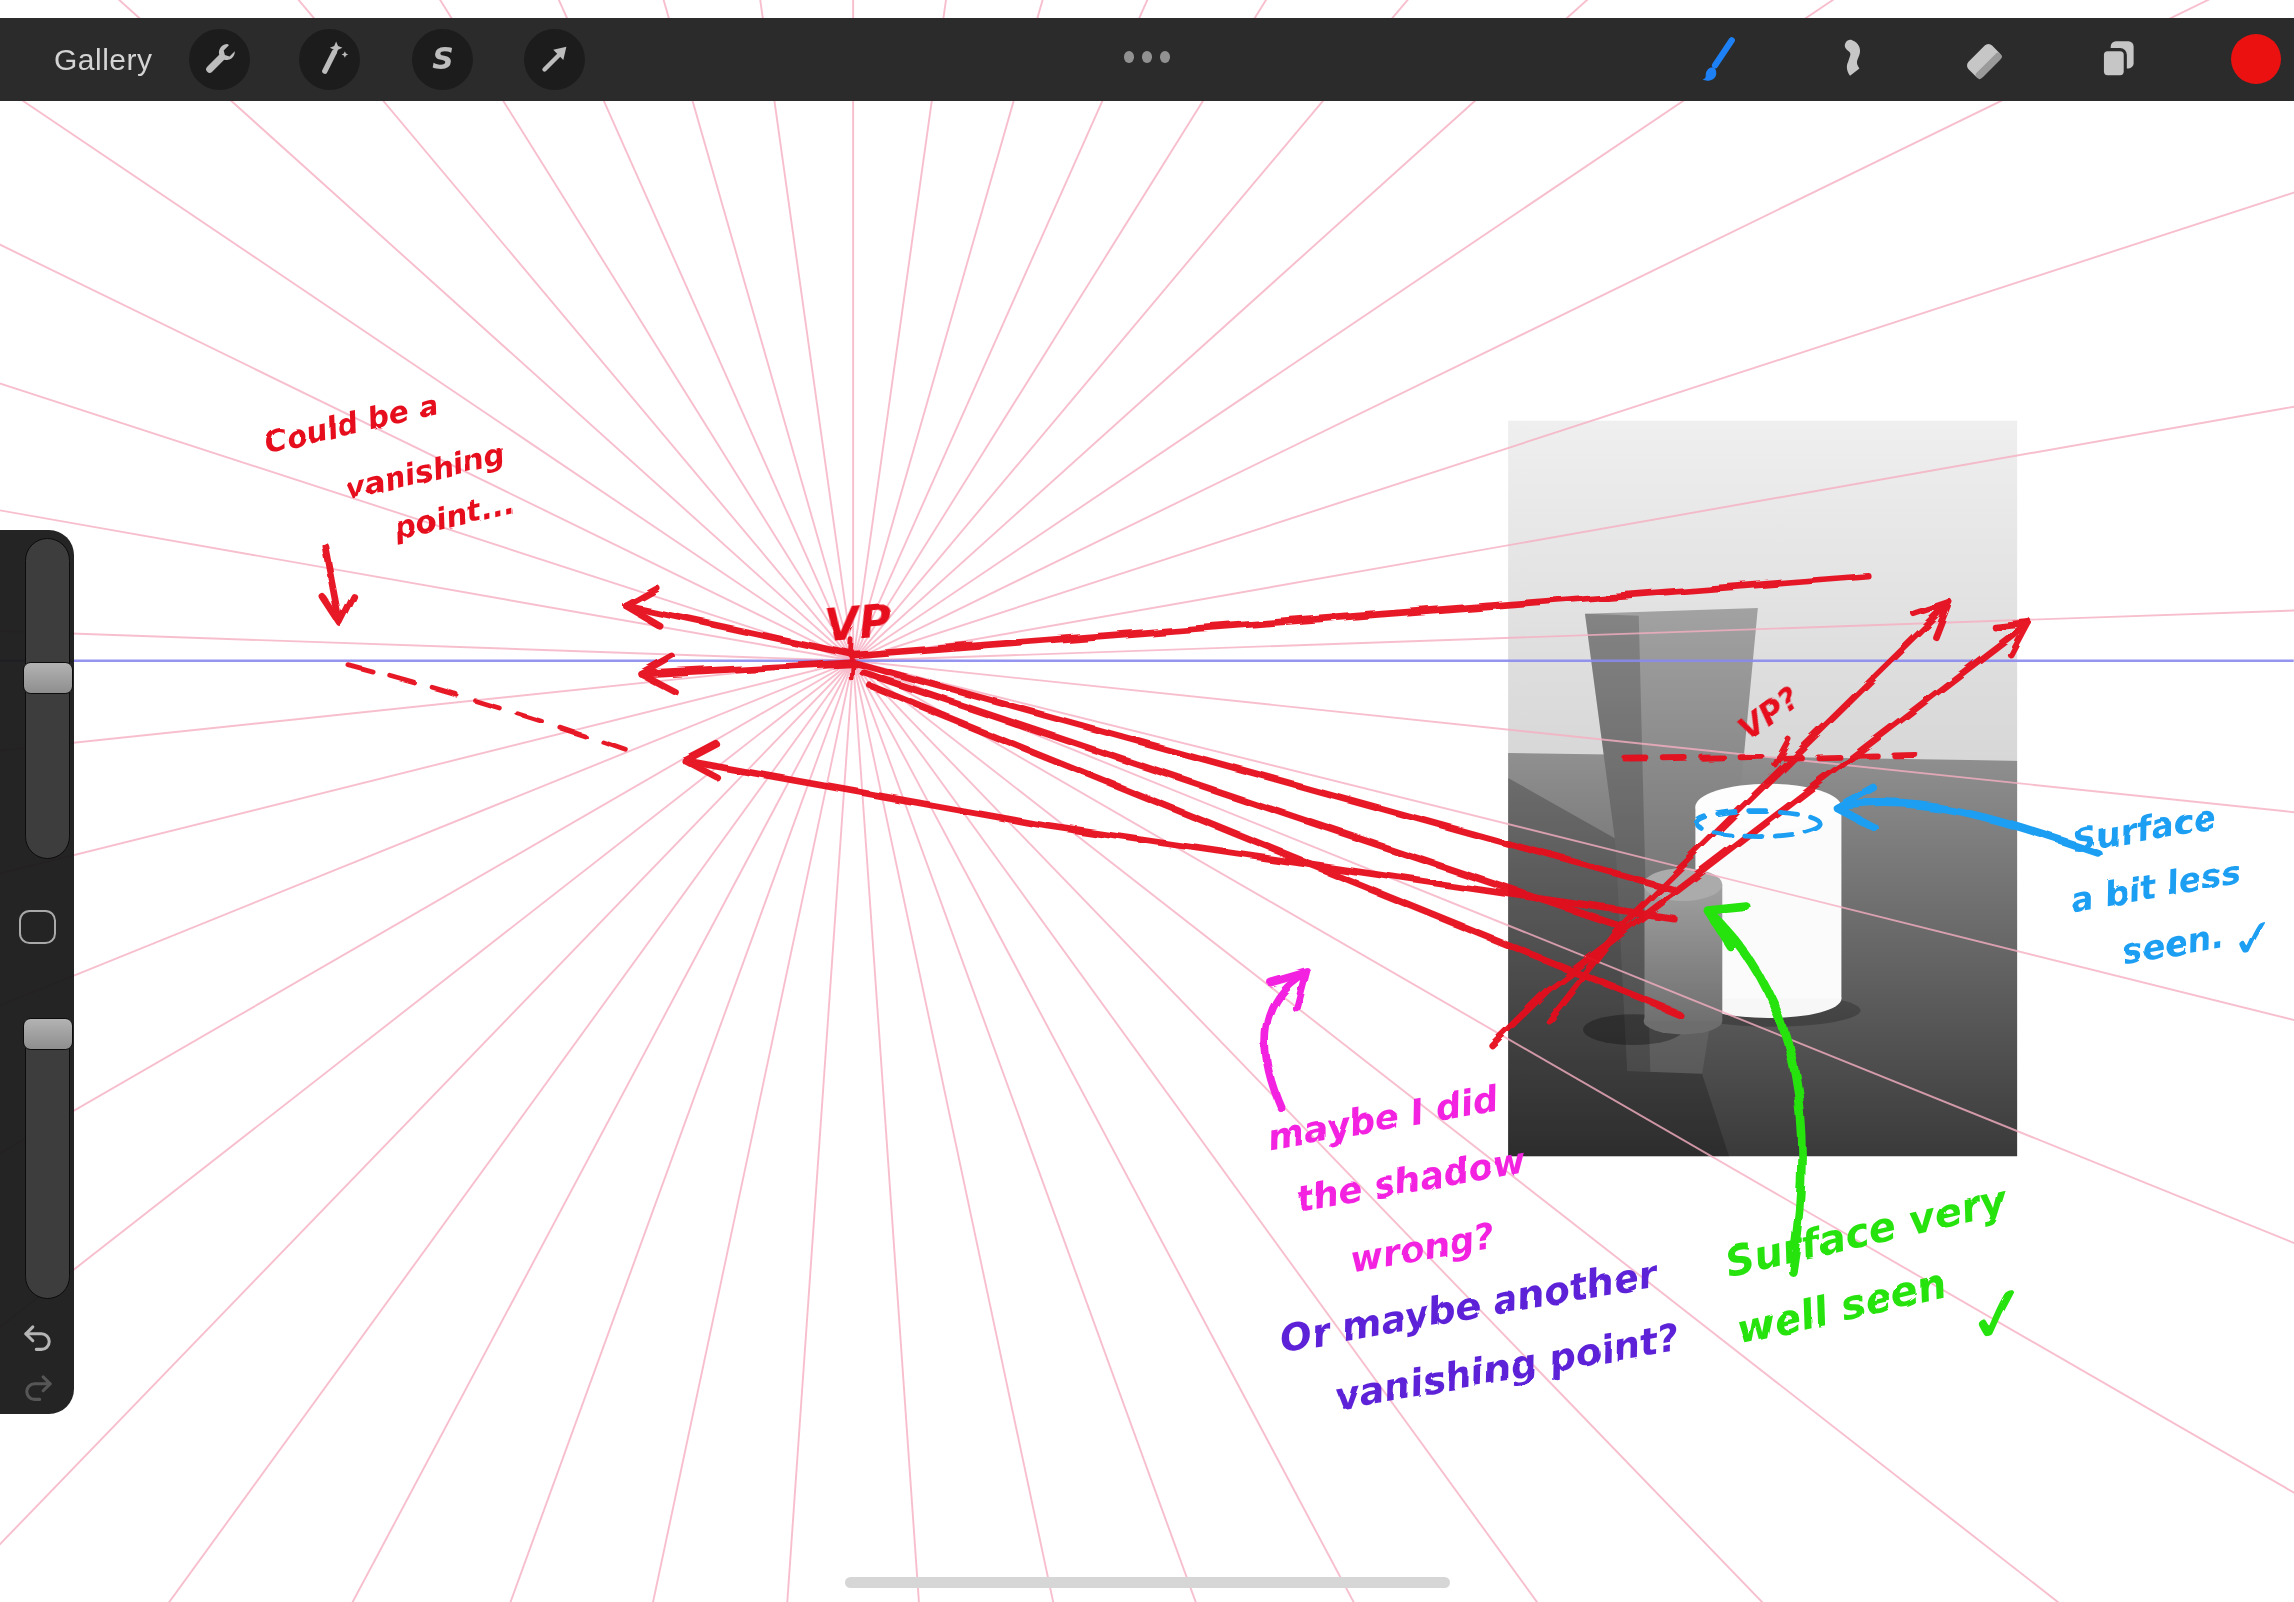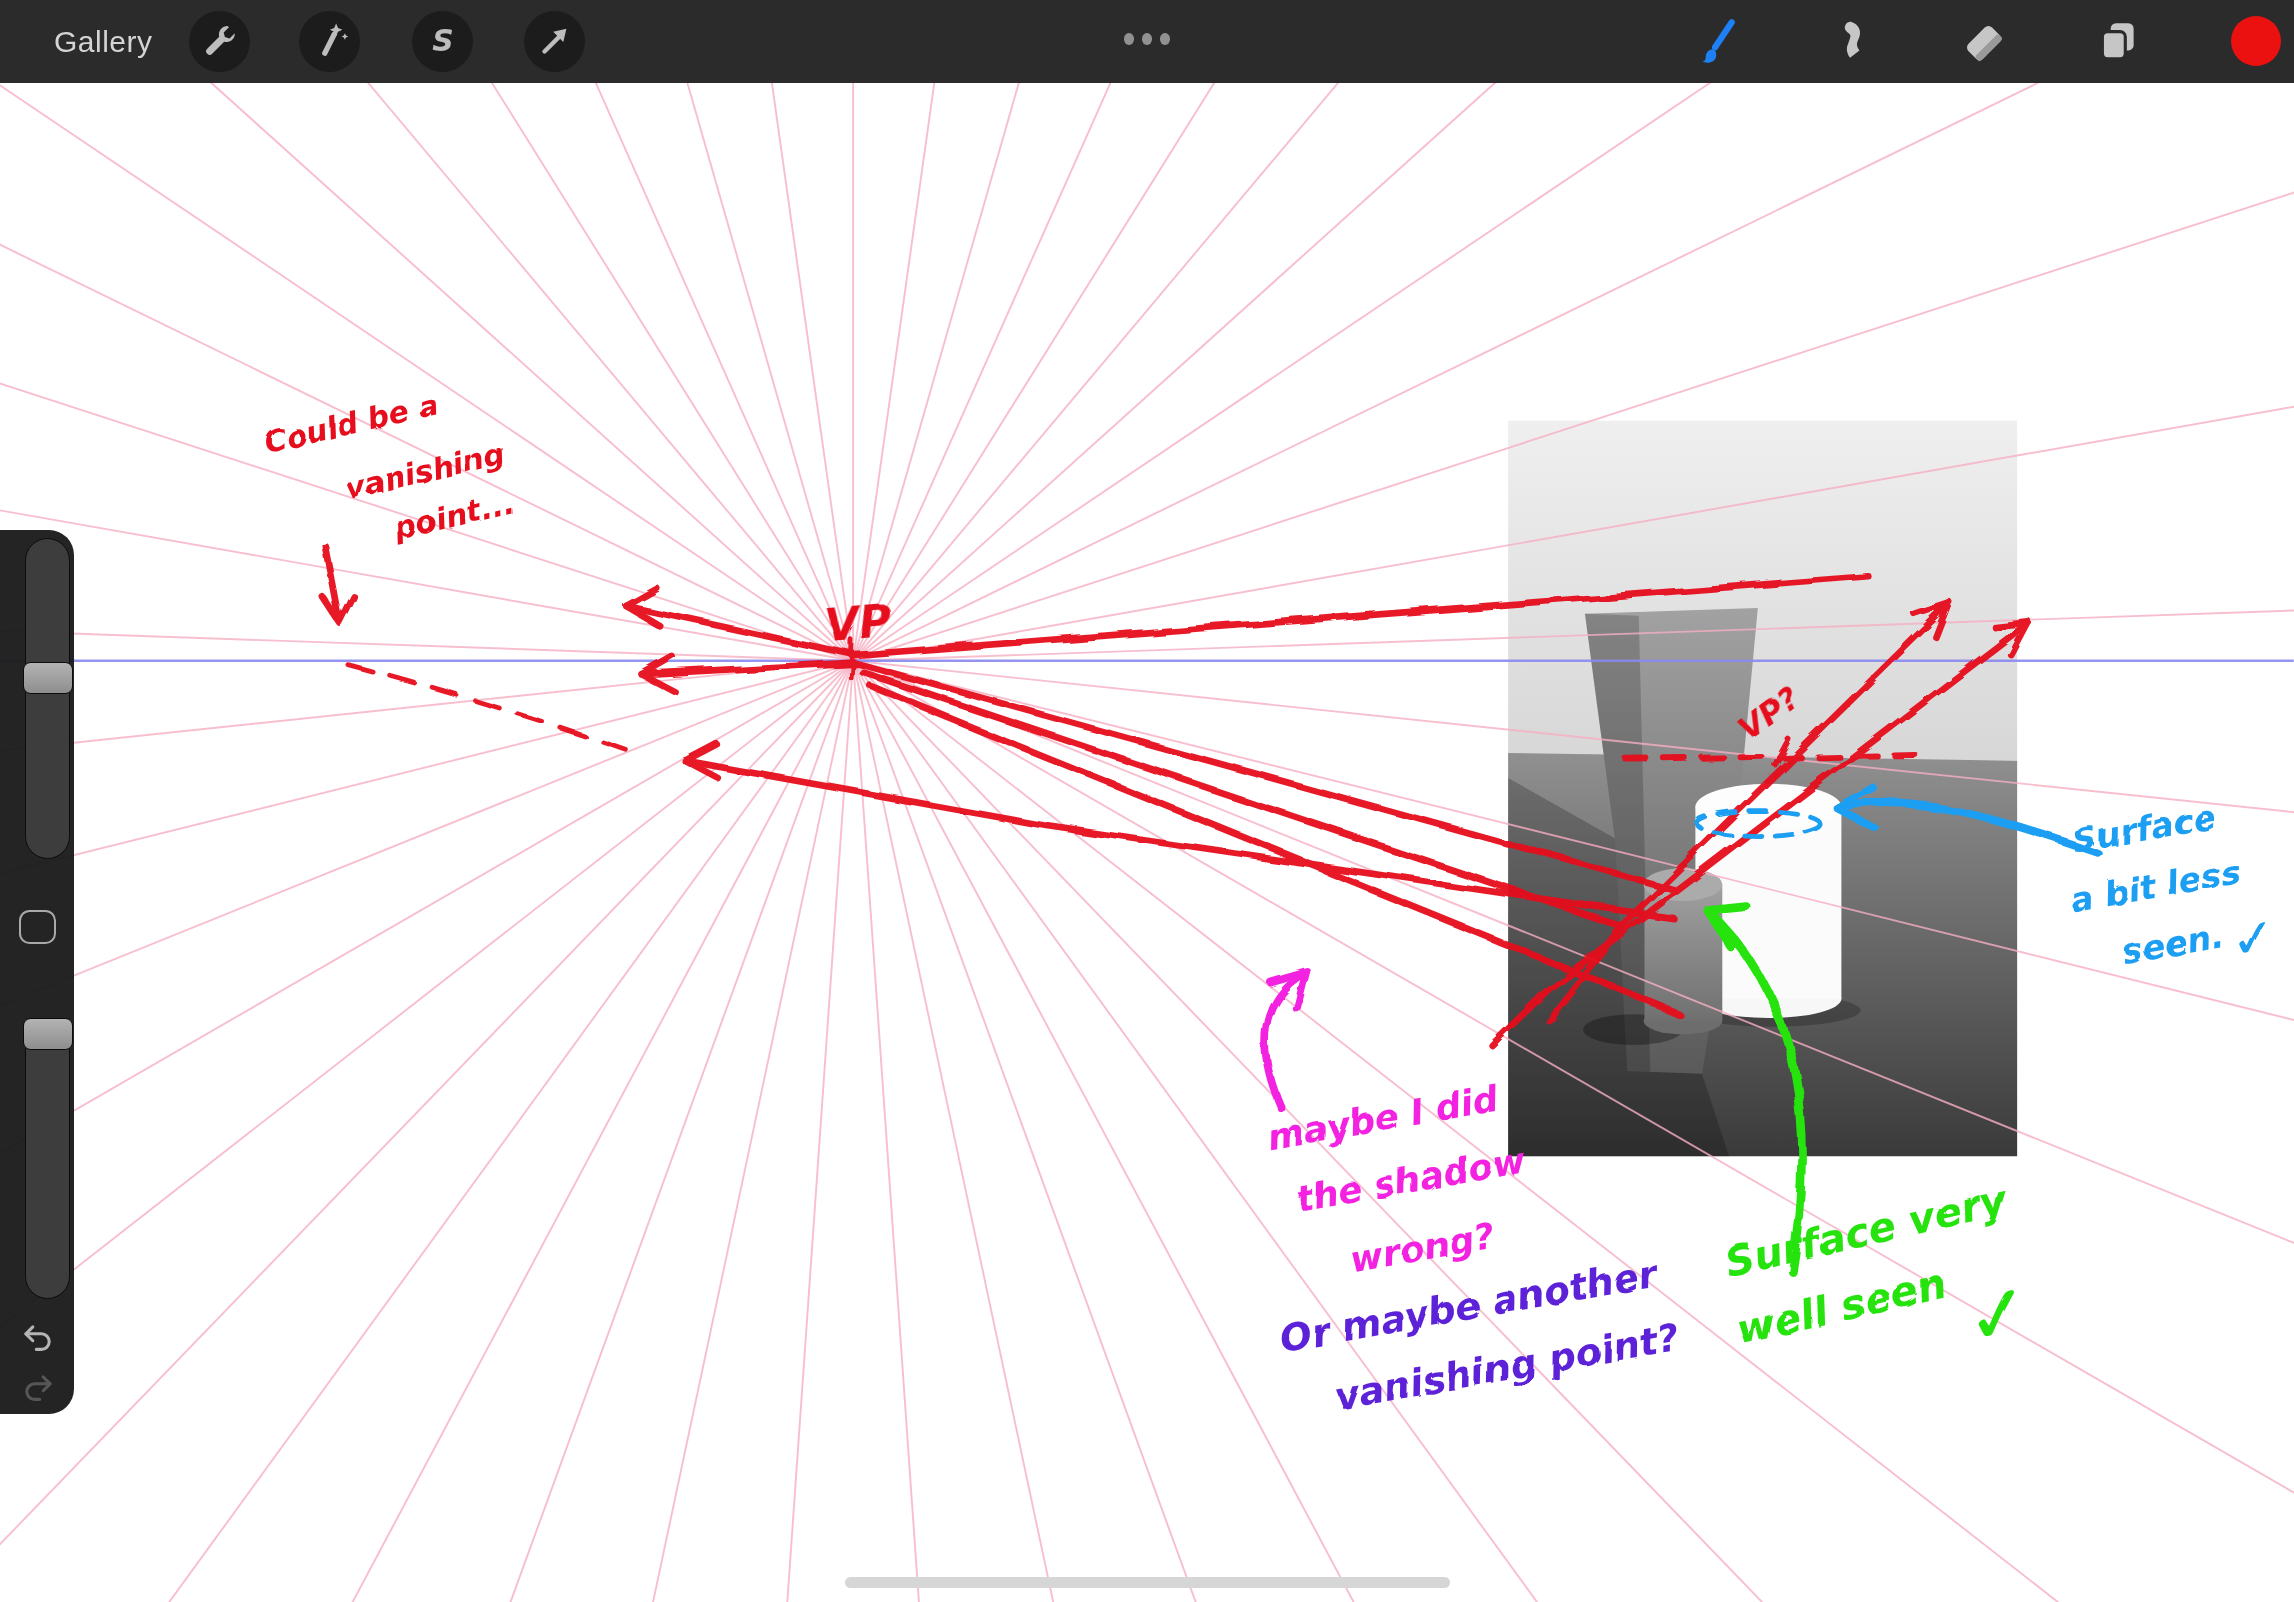--- a/index.html
+++ b/index.html
@@ -1,20 +1,20 @@
 <!DOCTYPE html>
 <html><head>
 <meta charset="utf-8">
 <style>
   html,body{margin:0;padding:0;background:#ffffff;}
   #screen{position:relative;width:2294px;height:1602px;overflow:hidden;
           font-family:"Liberation Sans","DejaVu Sans",sans-serif;background:#ffffff;}
 
   
-  #toolbar{position:absolute;left:0;top:0;width:2294px;height:83px;
+  #toolbar{position:absolute;left:0;top:18px;width:2294px;height:83px;
            background:#2b2b2b;z-index:10;}
   #gallery-btn{position:absolute;left:54px;top:0;height:83px;display:flex;align-items:center;
                color:#d4d4d4;font-size:30px;letter-spacing:0.5px;cursor:default;}
   .tool-circle{position:absolute;top:10.6px;width:61px;height:61px;border-radius:50%;
                background:#1c1c1c;display:flex;align-items:center;justify-content:center;}
   .tool-flat{position:absolute;top:14.4px;width:54px;height:54px;display:flex;
              align-items:center;justify-content:center;}
   #dots-menu{position:absolute;left:1124px;top:33px;display:flex;gap:8.6px;}
   #dots-menu i{width:9.6px;height:11.5px;border-radius:50%;background:#919191;display:block;}
   #color-swatch{position:absolute;left:2231px;top:16.3px;width:50px;height:50px;border-radius:50%;}

